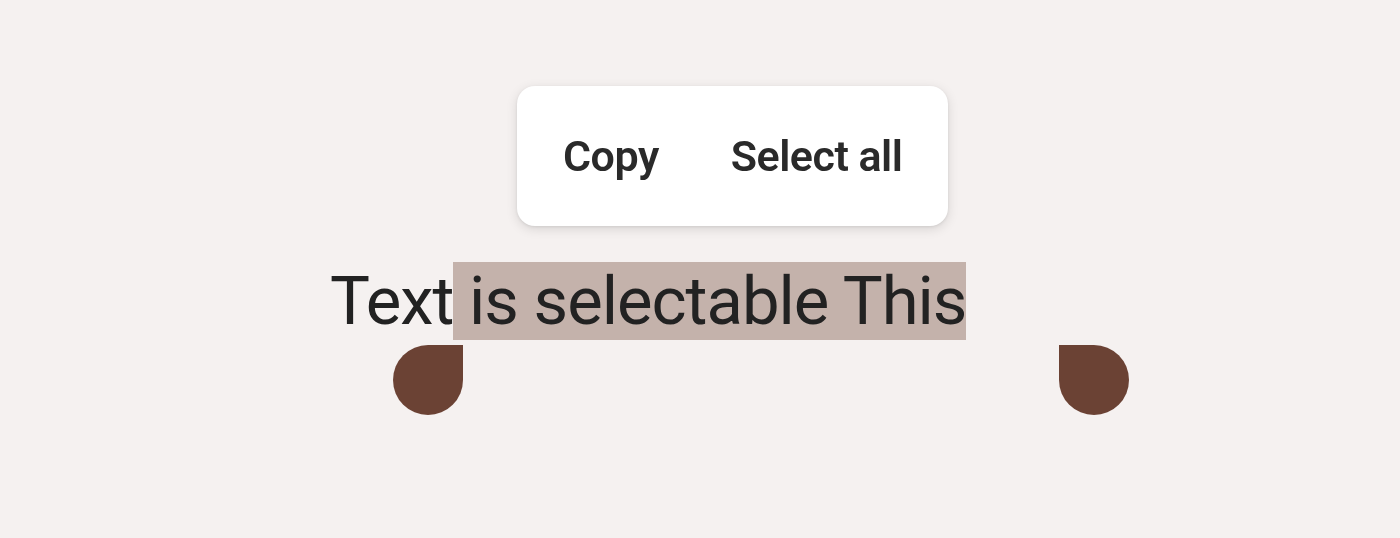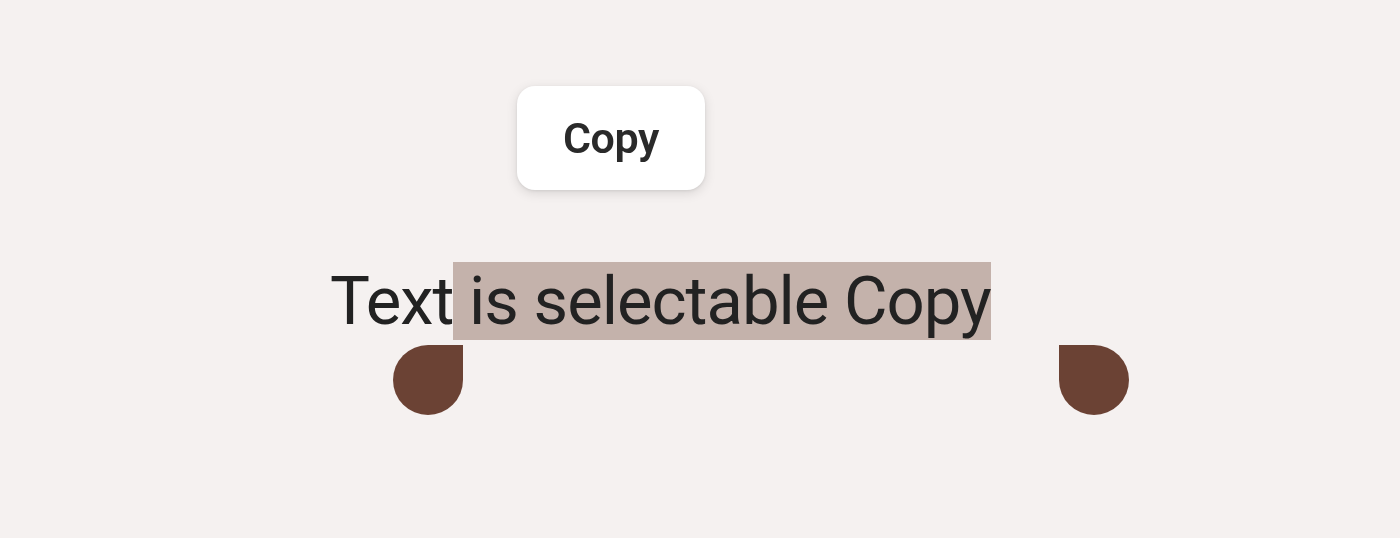--- a/index.html
+++ b/index.html
@@ -18,21 +18,21 @@
     .context-menu {
       position: absolute;
       top: 86px;
       left: 517px;
       background: #ffffff;
       border-radius: 18px;
       box-shadow: 0 3px 12px rgba(0,0,0,0.12), 0 1px 3px rgba(0,0,0,0.08);
       display: flex;
       align-items: center;
       padding: 0 10px;
-      height: 104px;
+      height: 140px;
     }
     .menu-item {
       font-size: 43px;
       font-weight: 600;
       color: #2a2a2a;
       padding: 0 36px;
       cursor: pointer;
       letter-spacing: -0.5px;
     }
     .text-container {
@@ -73,18 +73,19 @@
       background: #6b4234;
       border-radius: 0 50% 50% 50%;
       cursor: grab;
     }
   </style>
 </head>
 <body>
 
 <div class="context-menu">
   <div class="menu-item">Copy</div>
+  <div class="menu-item">Select all</div>
 </div>
 
-<div class="text-container"><span class="unselected">Text</span><span class="selected"> is selectable Copy</span><span class="unselected"></span></div>
+<div class="text-container"><span class="unselected">Text</span><span class="selected"> is selectable This</span><span class="unselected"></span></div>
 
 <div class="handle-left"></div>
 <div class="handle-right"></div>
 
 </body></html>

